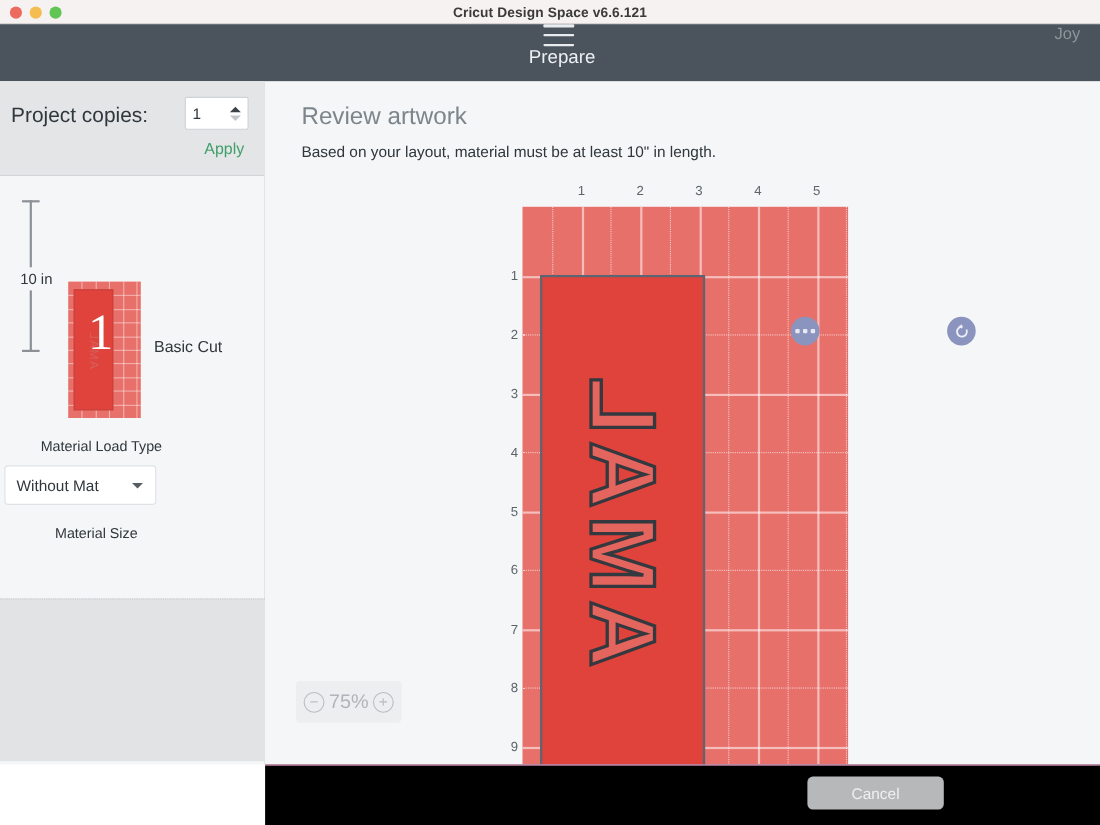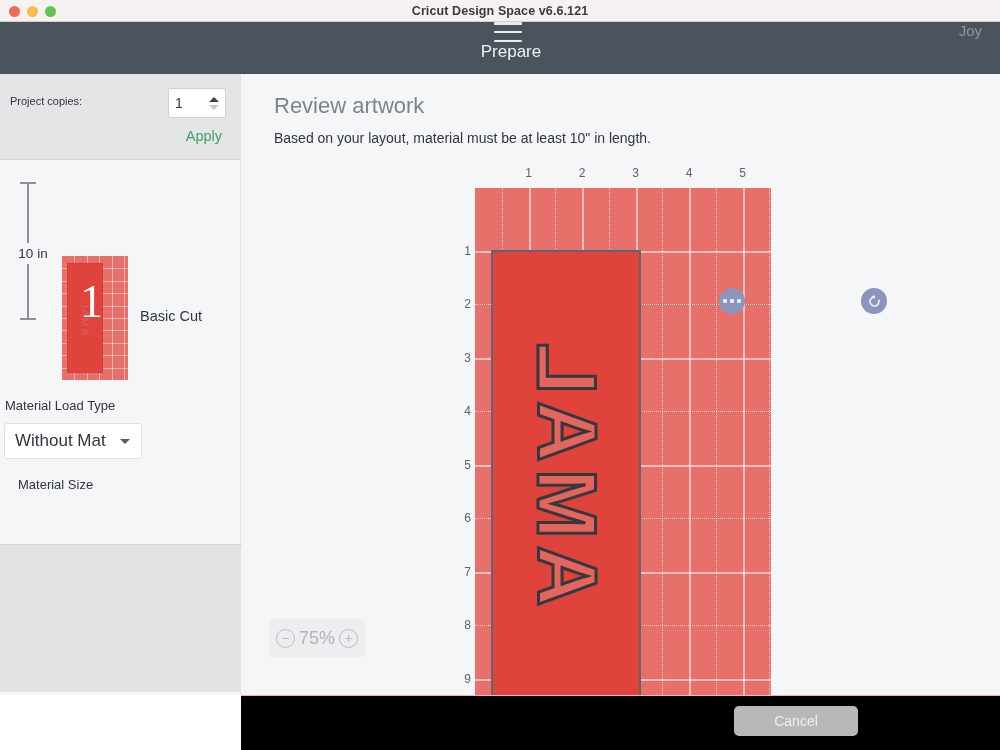--- a/index.html
+++ b/index.html
@@ -49,21 +49,21 @@
     position:absolute; left:0; top:74px; width:241px; height:676px;
     background:#f4f6f7;
     border-right:1px solid #e2e5e7;
   }
   .copies-panel {
     position:relative; height:86px; background:#e3e5e6;
     border-bottom:1px solid #d2d5d7;
     padding:14px 14px 0 10px;
   }
   .copies-row { display:flex; align-items:flex-start; justify-content:space-between; }
-  .copies-label { font-size:11px; color:#30373d; padding-top:7px; }
+  .copies-label { font-size:19px; color:#30373d; padding-top:7px; }
   .stepper {
     display:flex; align-items:center; justify-content:space-between;
     width:58px; height:30px; background:#fff;
     border:1px solid #cfd3d6; border-radius:2px; padding:0 6px;
   }
   .stepper-val { font-size:14px; color:#30373d; }
   .arrows { display:flex; flex-direction:column; gap:3px; align-items:center; }
   .arr-up {
     width:0;height:0;border-left:5px solid transparent;border-right:5px solid transparent;
     border-bottom:5px solid #3c4247; cursor:pointer;
@@ -110,27 +110,27 @@
     position:absolute; left:80px; top:205px;
     font-size:46px; color:#ffffff; font-weight:300; line-height:1;
     font-family:"Liberation Serif", serif;
   }
   .basic-cut {
     position:absolute; left:140px; top:234px;
     font-size:14.5px; color:#2f363c;
   }
 
   
-  .field-label { font-size:13px; color:#2f363c; }
+  .field-label { font-size:13px; color:#2f363c;margin-left:32px; }
   .mlt-label { position:absolute; left:5px; top:324px; }
   .select-box {
     position:absolute; left:4px; top:349px; width:138px; height:36px;
     background:#fff; border:1px solid #dfe2e4; border-radius:3px;
     display:flex; align-items:center; padding:0 10px;
-    font-size:17px; color:#2f363c; cursor:pointer;
+    font-size:14px; color:#2f363c; cursor:pointer;
   }
   .caret {
     position:absolute; right:11px; top:15px;
     width:0;height:0;border-left:5px solid transparent;border-right:5px solid transparent;
     border-top:5px solid #565d63;
   }
   .ms-label { position:absolute; left:18px; top:403px; }
   .ms-row { position:absolute; left:4px; top:428px; display:flex; align-items:center; gap:9px; }
   .ms-fixed { font-size:14.5px; color:#2f363c; }
   .ms-input {

